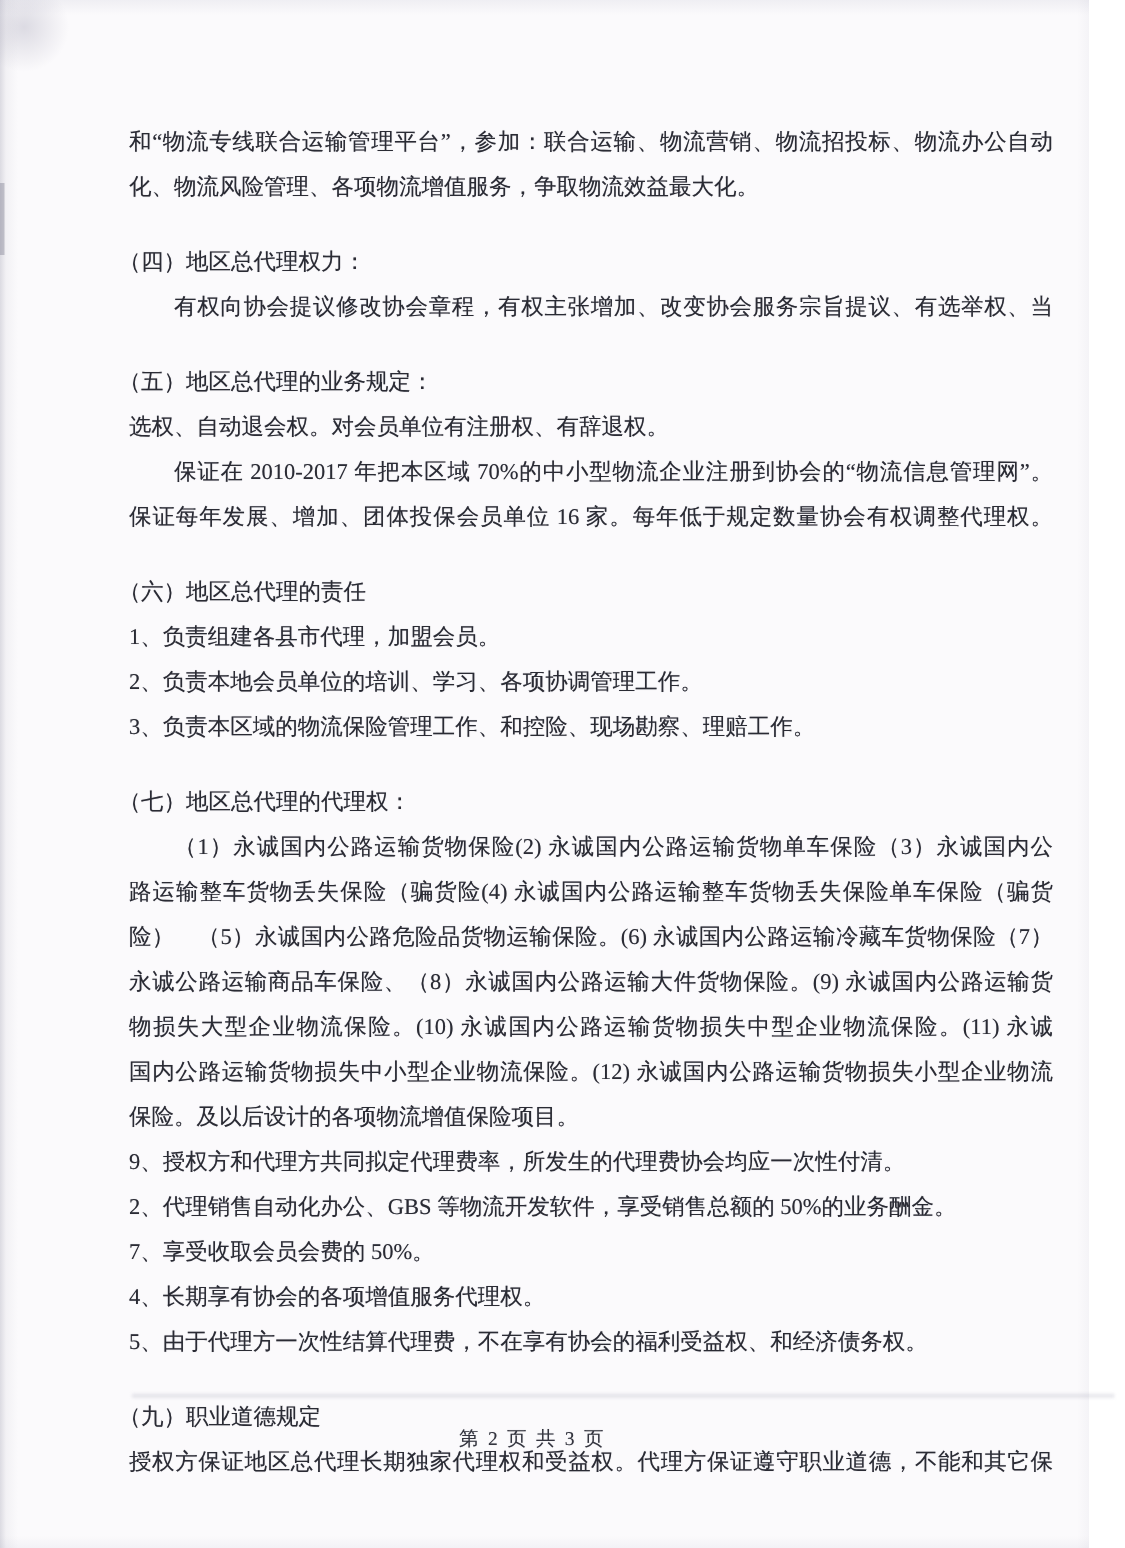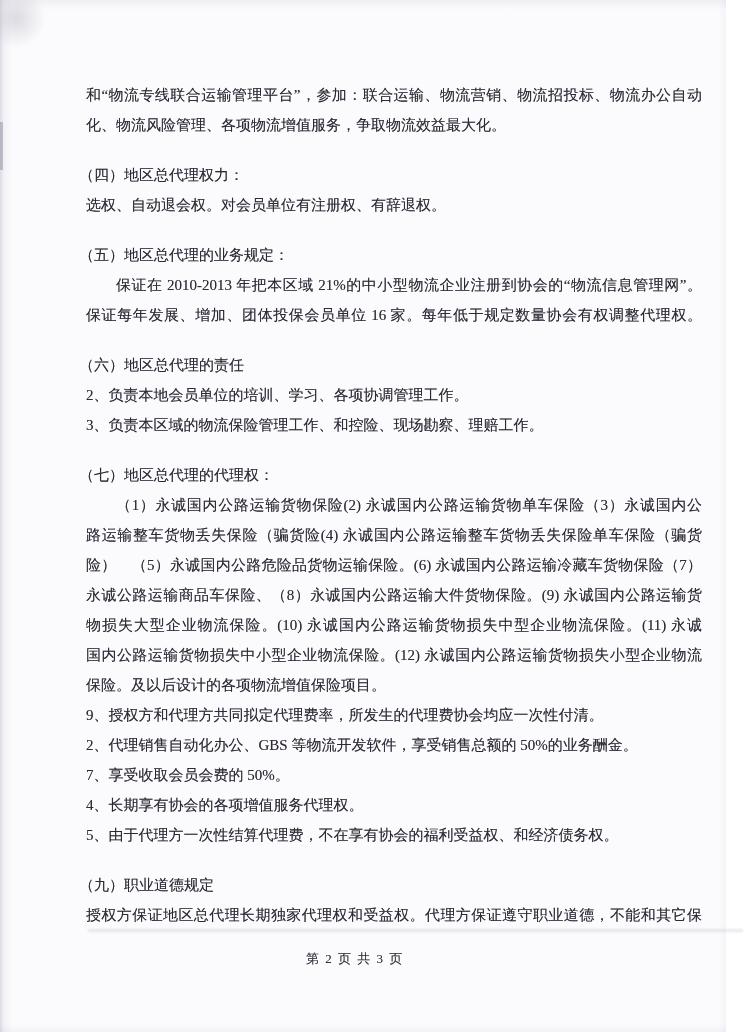--- a/index.html
+++ b/index.html
@@ -67,25 +67,27 @@
 <body>
 
 <div class="page">
   <div class="edge-tick"></div>
   <div class="scan-streak"></div>
 
   <div class="content">
     <div class="line fill">和“物流专线联合运输管理平台”，参加：联合运输、物流营销、物流招投标、物流办公自动</div>
     <div class="line end">化、物流风险管理、各项物流增值服务，争取物流效益最大化。</div>
     <div class="line heading end">（四）地区总代理权力：</div>
+    <div class="line indent fill">有权向协会提议修改协会章程，有权主张增加、改变协会服务宗旨提议、有选举权、当</div>
+    <div class="line heading end">（五）地区总代理的业务规定：</div>
     <div class="line end">选权、自动退会权。对会员单位有注册权、有辞退权。</div>
-    <div class="line heading end">（五）地区总代理的业务规定：</div>
-    <div class="line indent fill">保证在 2010-2013 年把本区域 21%的中小型物流企业注册到协会的“物流信息管理网”。</div>
+    <div class="line indent fill">保证在 2010-2017 年把本区域 70%的中小型物流企业注册到协会的“物流信息管理网”。</div>
     <div class="line fill">保证每年发展、增加、团体投保会员单位 16 家。每年低于规定数量协会有权调整代理权。</div>
     <div class="line heading end">（六）地区总代理的责任</div>
+    <div class="line end">1、负责组建各县市代理，加盟会员。</div>
     <div class="line end">2、负责本地会员单位的培训、学习、各项协调管理工作。</div>
     <div class="line end">3、负责本区域的物流保险管理工作、和控险、现场勘察、理赔工作。</div>
     <div class="line heading end">（七）地区总代理的代理权：</div>
     <div class="line indent fill">（1）永诚国内公路运输货物保险(2) 永诚国内公路运输货物单车保险（3）永诚国内公</div>
     <div class="line fill">路运输整车货物丢失保险（骗货险(4) 永诚国内公路运输整车货物丢失保险单车保险（骗货</div>
     <div class="line fill">险）　（5）永诚国内公路危险品货物运输保险。(6) 永诚国内公路运输冷藏车货物保险（7）</div>
     <div class="line fill">永诚公路运输商品车保险、（8）永诚国内公路运输大件货物保险。(9) 永诚国内公路运输货</div>
     <div class="line fill">物损失大型企业物流保险。(10) 永诚国内公路运输货物损失中型企业物流保险。(11) 永诚</div>
     <div class="line fill">国内公路运输货物损失中小型企业物流保险。(12) 永诚国内公路运输货物损失小型企业物流</div>
     <div class="line end">保险。及以后设计的各项物流增值保险项目。</div>

